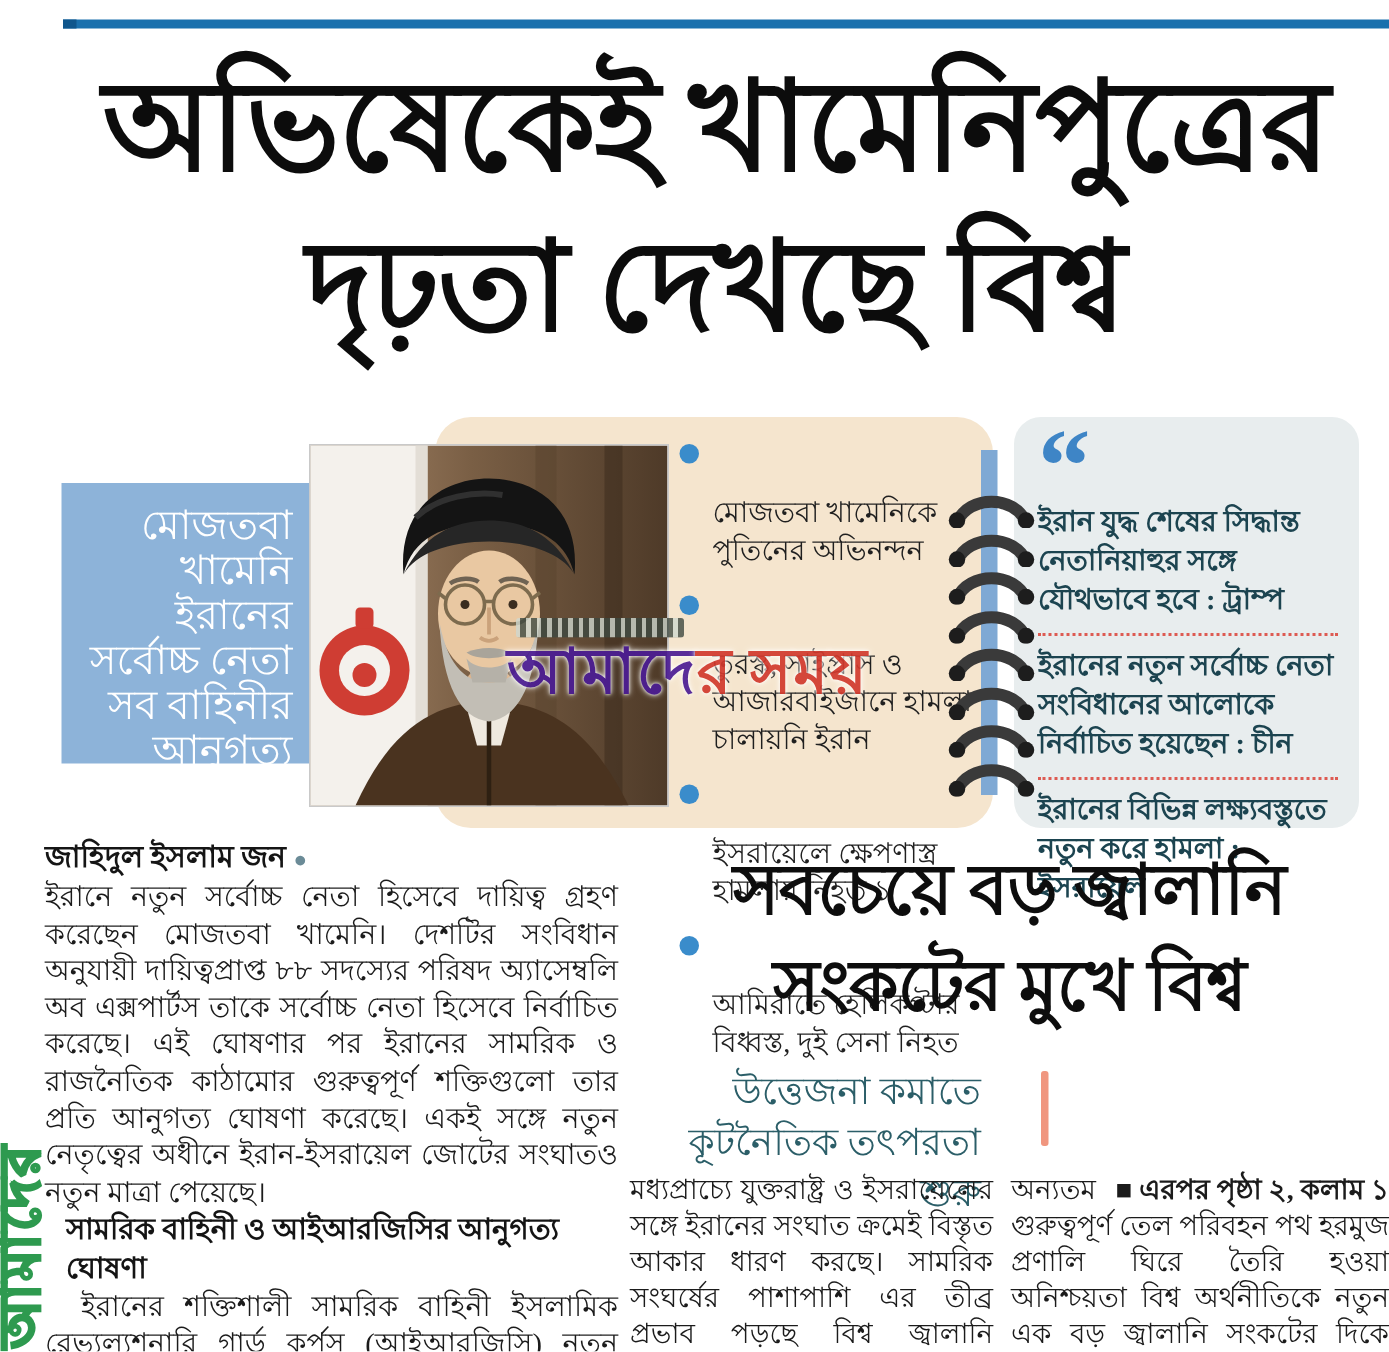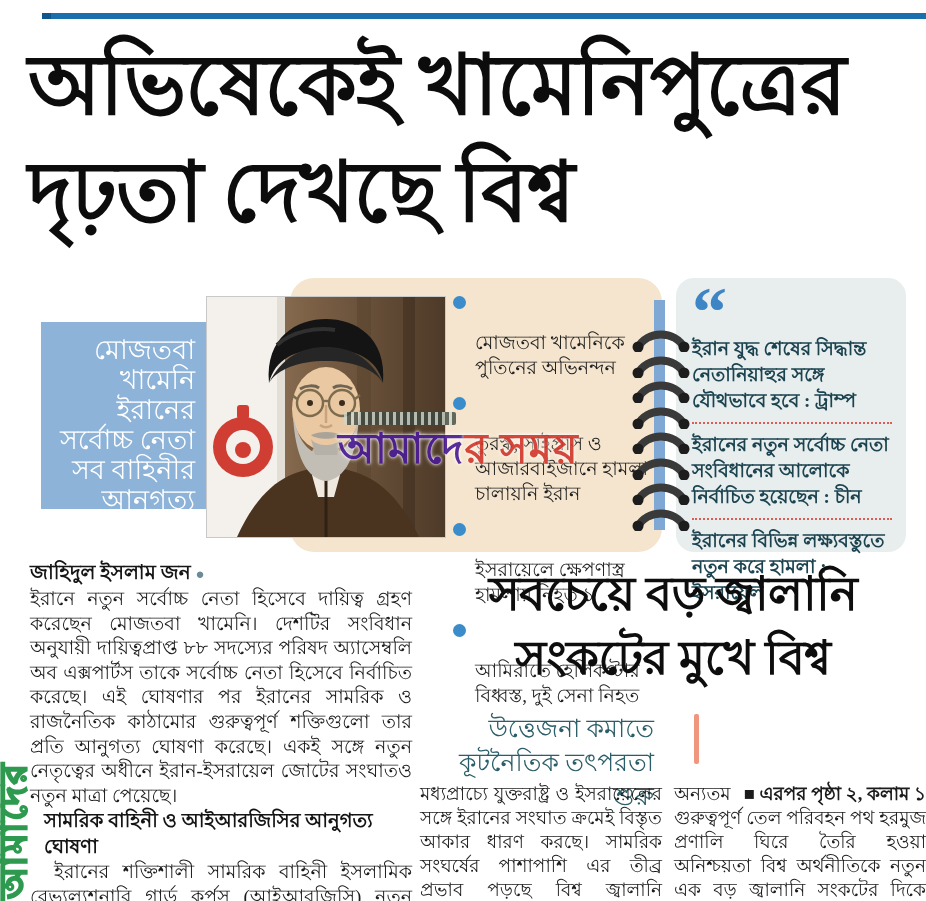--- a/index.html
+++ b/index.html
@@ -8,21 +8,21 @@
   .page {
     position:relative; width:926px; height:901px; margin:0 auto;
     background:#ffffff; overflow:hidden;
   }
   
   .top-rule { position:absolute; left:42px; top:13px; width:884px; height:6px; background:#1a70ad; }
   .top-rule-tick { position:absolute; left:42px; top:13px; width:9px; height:6px; background:#0f568c; }
 
   
   .headline {
-    position:absolute; left:0; top:32px; width:926px; 
+    position:absolute; left:0; top:32px; width:926px; text-align:center;
     font-weight:bold; color:#0c0c0c; font-size:84px; line-height:107px;
     letter-spacing:-1px;
     padding-left:28px;
   }
 
   
   .bullet-box { position:absolute; left:290px; top:278px; width:372px; height:274px; background:#f5e5ce; border-radius:24px; }
   .quote-box  { position:absolute; left:676px; top:278px; width:230px; height:274px; background:#e8edee; border-radius:18px; padding:6px 14px 10px 16px; }
   .caption-box {
     position:absolute; left:41px; top:322px; width:167px; height:187px; background:#8db3d9;

